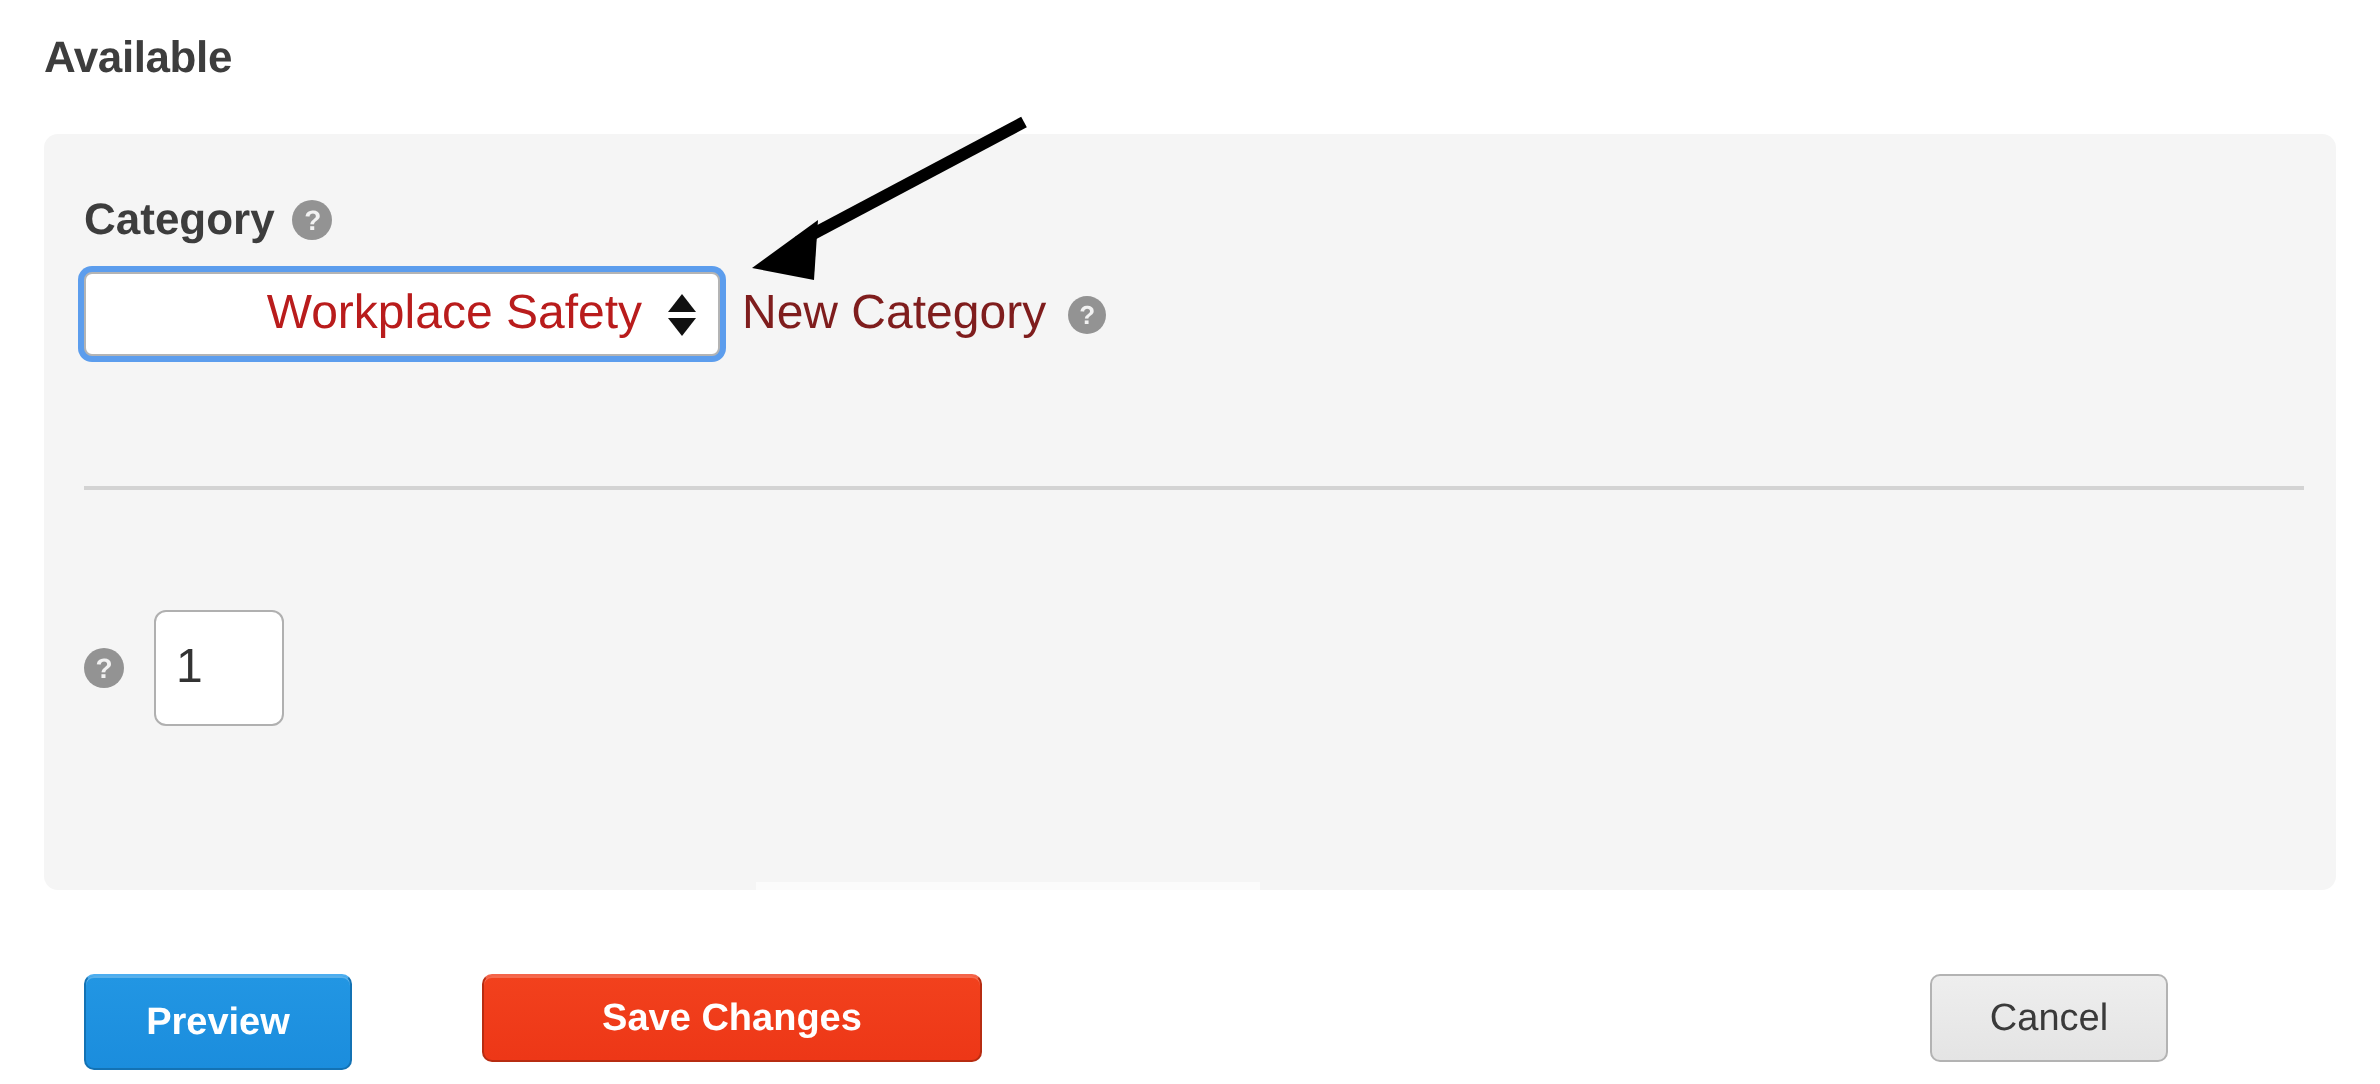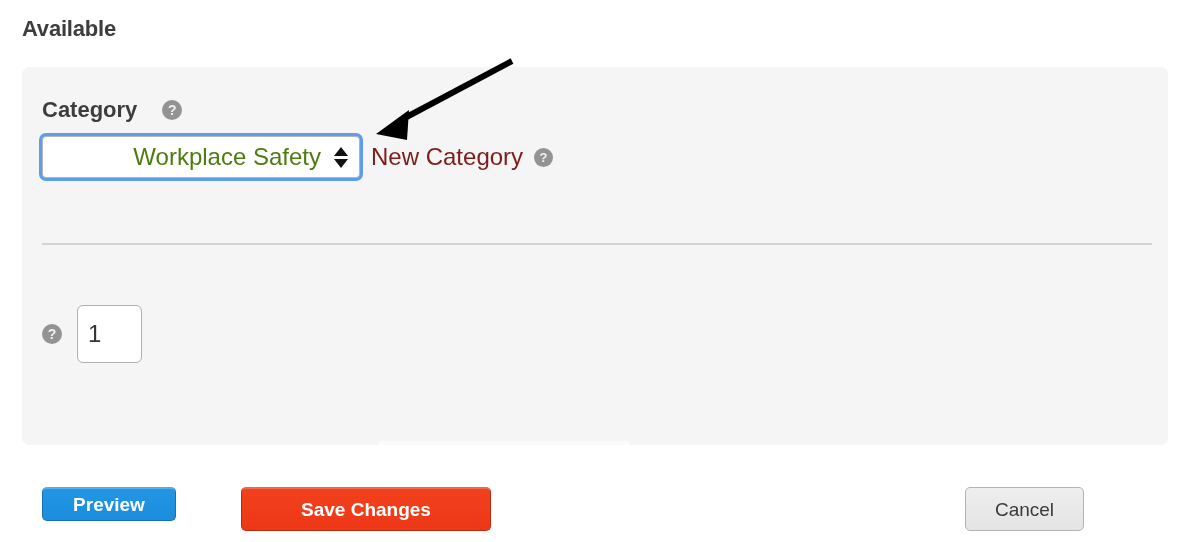--- a/index.html
+++ b/index.html
@@ -53,21 +53,21 @@
     position: absolute;
     left: 20px;
     top: 32px;
   }
   .field-label {
     font-size: 22px;
     font-weight: bold;
     color: #3d3d3d;
     display: flex;
     align-items: center;
-    gap: 25px;
+    gap: 9px;
     line-height: 1;
   }
 
   
   .help-icon {
     display: inline-block;
     width: 20px;
     height: 20px;
     border-radius: 50%;
     background: #939393;
@@ -101,21 +101,21 @@
     box-sizing: border-box;
     display: flex;
     align-items: center;
     cursor: pointer;
   }
   #category-select-value {
     flex: 1 1 auto;
     text-align: right;
     padding-right: 8px;
     font-size: 24px;
-    color: #4d7c0f;
+    color: #b91c1c;
     white-space: nowrap;
     overflow: hidden;
   }
   #select-stepper-icon {
     width: 24px;
     margin-right: 6px;
     display: flex;
     flex-direction: column;
     align-items: center;
     justify-content: center;
@@ -202,21 +202,21 @@
     white-space: nowrap;
     line-height: 1;
     display: flex;
     align-items: center;
     justify-content: center;
   }
   #preview-button {
     left: 42px;
     top: 487px;
     width: 134px;
-    height: 34px;
+    height: 48px;
     color: #ffffff;
     background: linear-gradient(to bottom, #2296e3 0%, #1b8ddd 100%);
     border: 1px solid #1372b4;
     border-top-color: #4daef0;
     box-shadow: inset 0 1px 0 rgba(255,255,255,0.25);
   }
   #save-changes-button {
     left: 210px;
     top: 487px;
     width: 250px;

